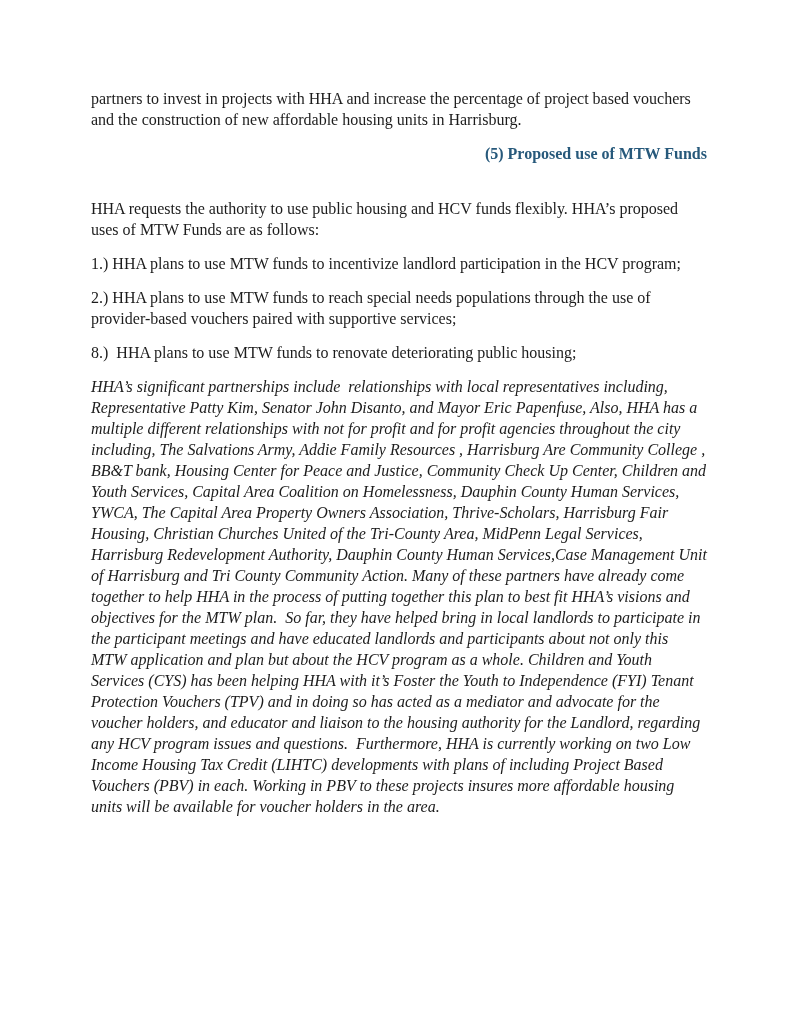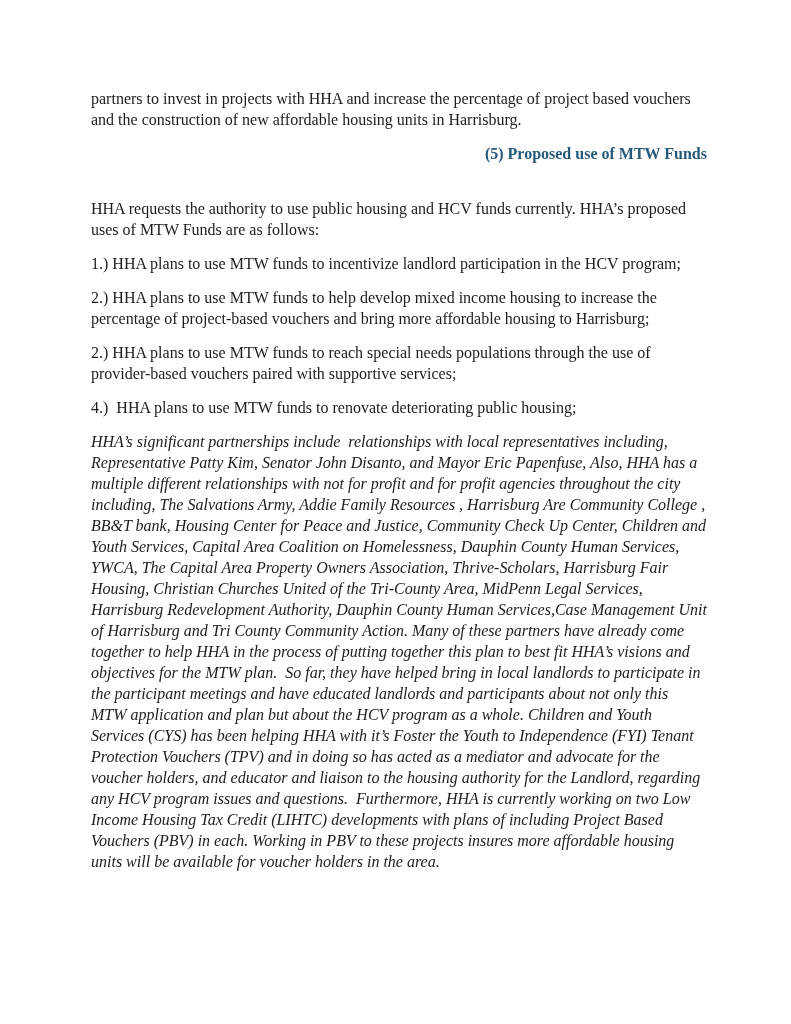--- a/index.html
+++ b/index.html
@@ -47,26 +47,25 @@
 </style>
 </head>
 <body>
 
 <div class="document-page">
 
   <p class="paragraph">partners to invest in projects with HHA and increase the percentage of project based vouchers and the construction of new affordable housing units in Harrisburg.</p>
 
   <h2 class="section-heading">(5) Proposed use of MTW Funds</h2>
 
-  <p class="paragraph">HHA requests the authority to use public housing and HCV funds currently. HHA’s proposed uses of MTW Funds are as follows:</p>
+  <p class="paragraph">HHA requests the authority to use public housing and HCV funds flexibly. HHA’s proposed uses of MTW Funds are as follows:</p>
 
   <p class="list-paragraph">1.) HHA plans to use MTW funds to incentivize landlord participation in the HCV program;</p>
 
-  <p class="list-paragraph">2.) HHA plans to use MTW funds to help develop mixed income housing to increase the percentage of project-based vouchers and bring more affordable housing to Harrisburg;</p>
 
   <p class="list-paragraph">2.) HHA plans to use MTW funds to reach special needs populations through the use of provider-based vouchers paired with supportive services;</p>
 
-  <p class="list-paragraph">4.)  HHA plans to use MTW funds to renovate deteriorating public housing;</p>
+  <p class="list-paragraph">8.)  HHA plans to use MTW funds to renovate deteriorating public housing;</p>
 
 
   <p class="body-paragraph">HHA’s significant partnerships include  relationships with local representatives including, Representative Patty Kim, Senator John Disanto, and Mayor Eric Papenfuse, Also, HHA has a multiple different relationships with not for profit and for profit agencies throughout the city including, The Salvations Army, Addie Family Resources , Harrisburg Are Community College , BB&amp;T bank, Housing Center for Peace and Justice, Community Check Up Center, Children and Youth Services, Capital Area Coalition on Homelessness, Dauphin County Human Services, YWCA, The Capital Area Property Owners Association, Thrive-Scholars, Harrisburg Fair Housing, Christian Churches United of the Tri-County Area, MidPenn Legal Services, Harrisburg Redevelopment Authority, Dauphin County Human Services,Case Management Unit of Harrisburg and Tri County Community Action. Many of these partners have already come together to help HHA in the process of putting together this plan to best fit HHA’s visions and objectives for the MTW plan.  So far, they have helped bring in local landlords to participate in the participant meetings and have educated landlords and participants about not only this MTW application and plan but about the HCV program as a whole. Children and Youth Services (CYS) has been helping HHA with it’s Foster the Youth to Independence (FYI) Tenant Protection Vouchers (TPV) and in doing so has acted as a mediator and advocate for the voucher holders, and educator and liaison to the housing authority for the Landlord, regarding any HCV program issues and questions.  Furthermore, HHA is currently working on two Low Income Housing Tax Credit (LIHTC) developments with plans of including Project Based Vouchers (PBV) in each. Working in PBV to these projects insures more affordable housing units will be available for voucher holders in the area.</p>
 
 </div>
 
 </body></html>

